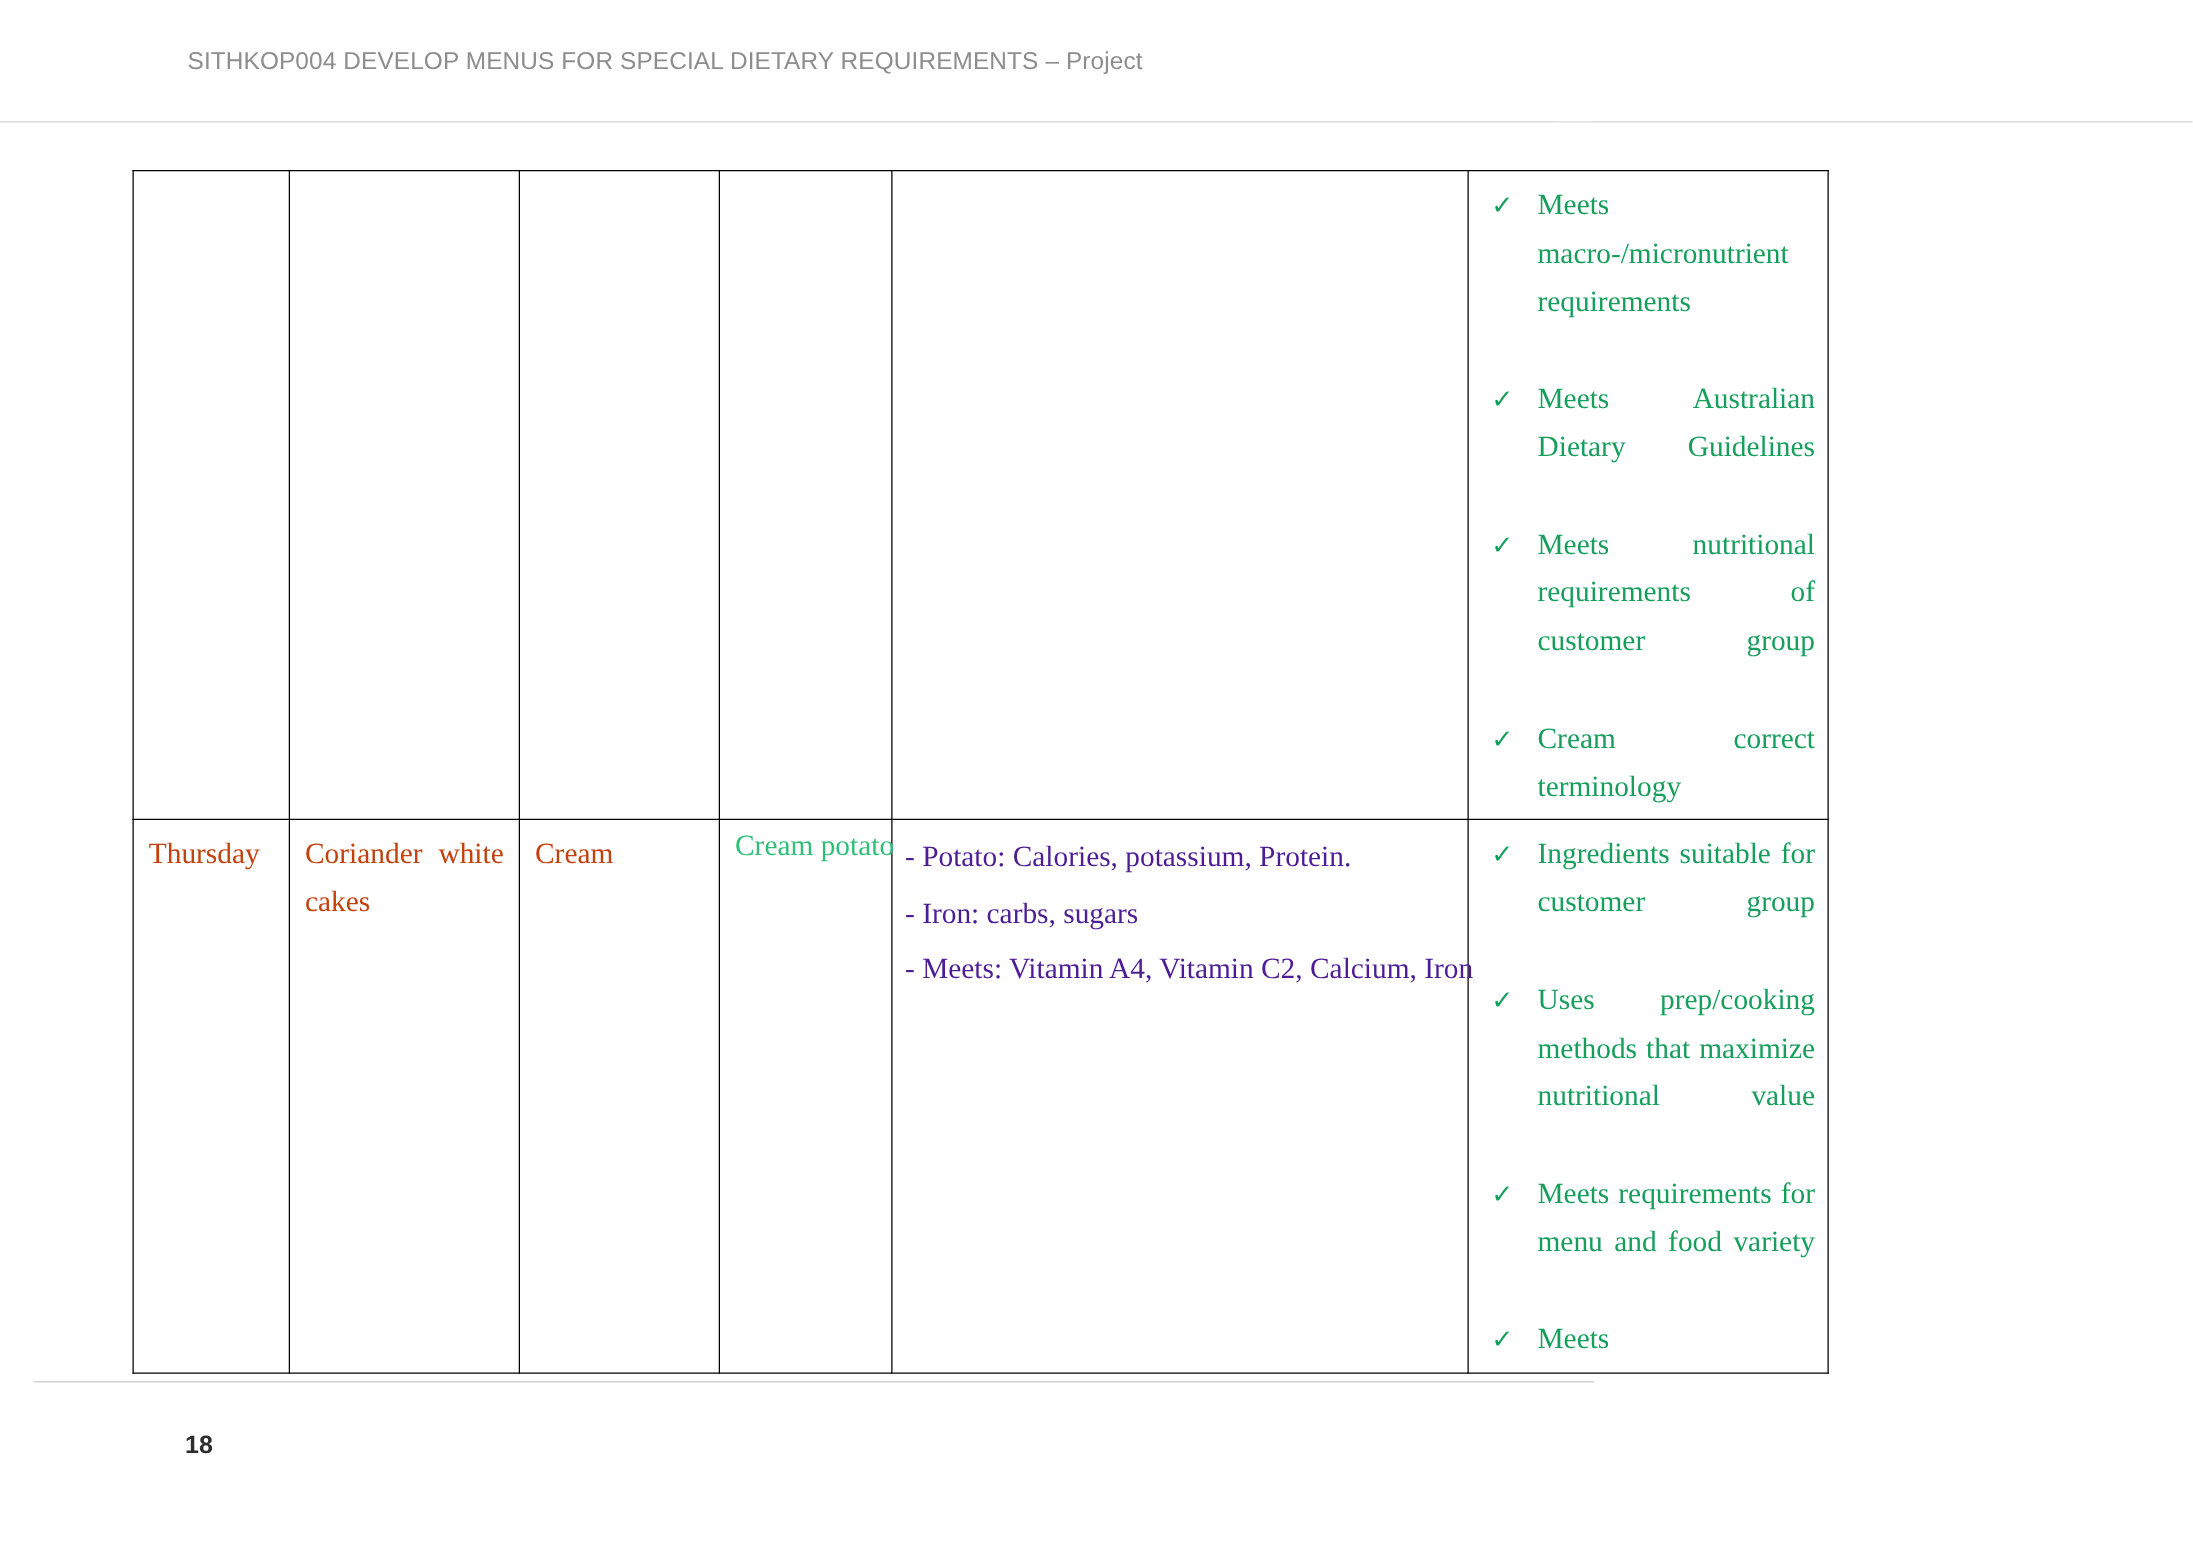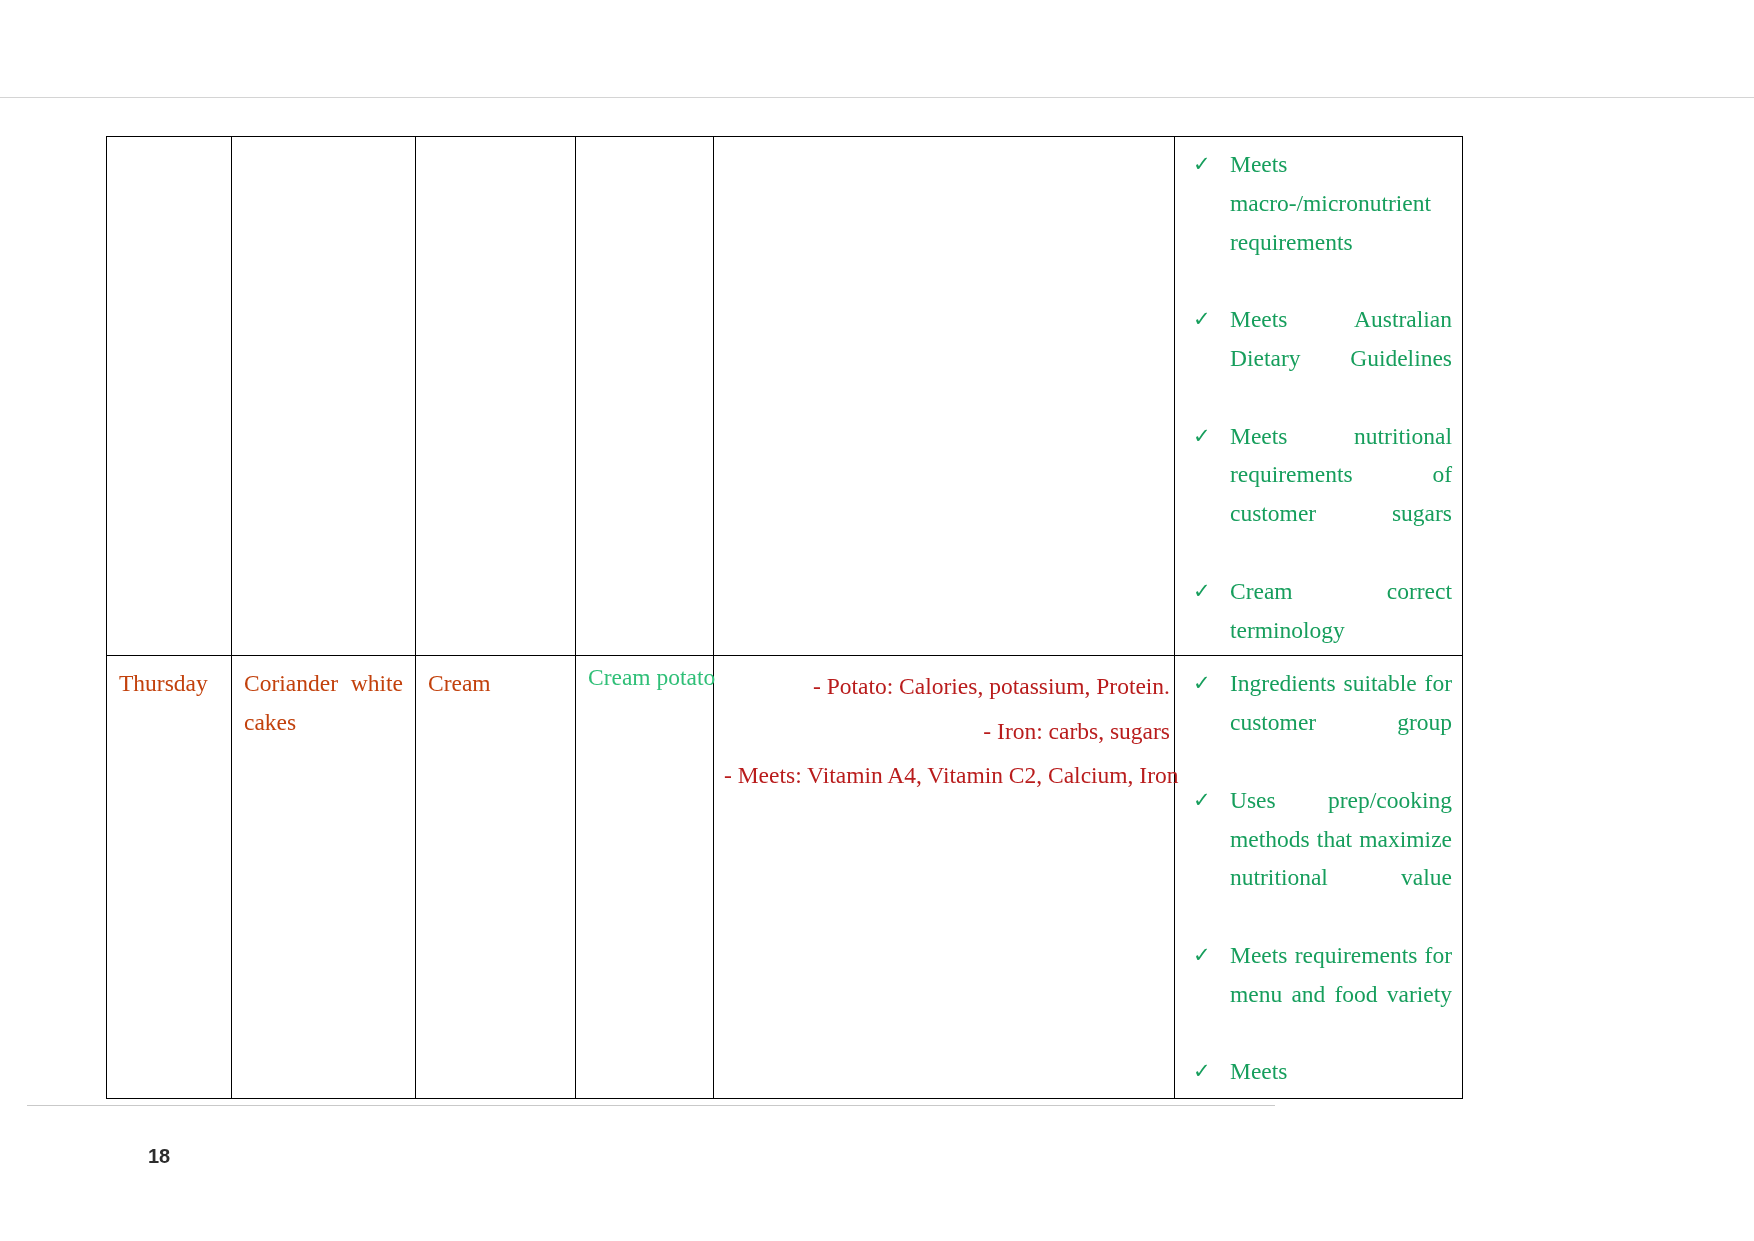--- a/index.html
+++ b/index.html
@@ -84,23 +84,22 @@
   }
   .cell-inner.justified::after {
     content: "";
     display: inline-block;
     width: 100%;
   }
   .cell-nutrition {
     padding: 8px 4px 10px 10px;
     font-size: 23.5px;
     line-height: 44.5px;
-    color: #b91c1c;
+    color: #4c1d95;
     white-space: nowrap;
-    text-align: right;
   }
   .cell-colour {
     padding: 2px 12px 10px 12px;
     font-size: 23.5px;
     line-height: 38.6px;
     color: #2fbf77;
     white-space: nowrap;
   }
 
   
@@ -165,20 +164,21 @@
     font-family: "Liberation Sans", sans-serif;
     font-size: 20px;
     font-weight: bold;
     color: #2d2d2d;
   }
 </style>
 </head>
 <body>
 
 <div id="page-header">
+  <div id="header-title">SITHKOP004 DEVELOP MENUS FOR SPECIAL DIETARY REQUIREMENTS – Project</div>
   <div id="header-rule"></div>
   <div id="header-rule-tick"></div>
 </div>
 
 <table id="menu-table">
   <colgroup>
     <col class="col-day">
     <col class="col-dish">
     <col class="col-method">
     <col class="col-colour">
@@ -212,21 +212,21 @@
           <li class="check-item">
             <span class="check-mark">✓</span>
             <span class="check-text">Meets macro-/micronutrient requirements</span>
           </li>
           <li class="check-item">
             <span class="check-mark">✓</span>
             <span class="check-text">Meets Australian Dietary Guidelines</span>
           </li>
           <li class="check-item">
             <span class="check-mark">✓</span>
-            <span class="check-text">Meets nutritional requirements of customer sugars</span>
+            <span class="check-text">Meets nutritional requirements of customer group</span>
           </li>
           <li class="check-item no-justify">
             <span class="check-mark">✓</span>
             <span class="check-text">Cream correct terminology</span>
           </li>
         </ul>
       </td>
     </tr>
 
     <tr class="row-tall" style="height:443px;">

